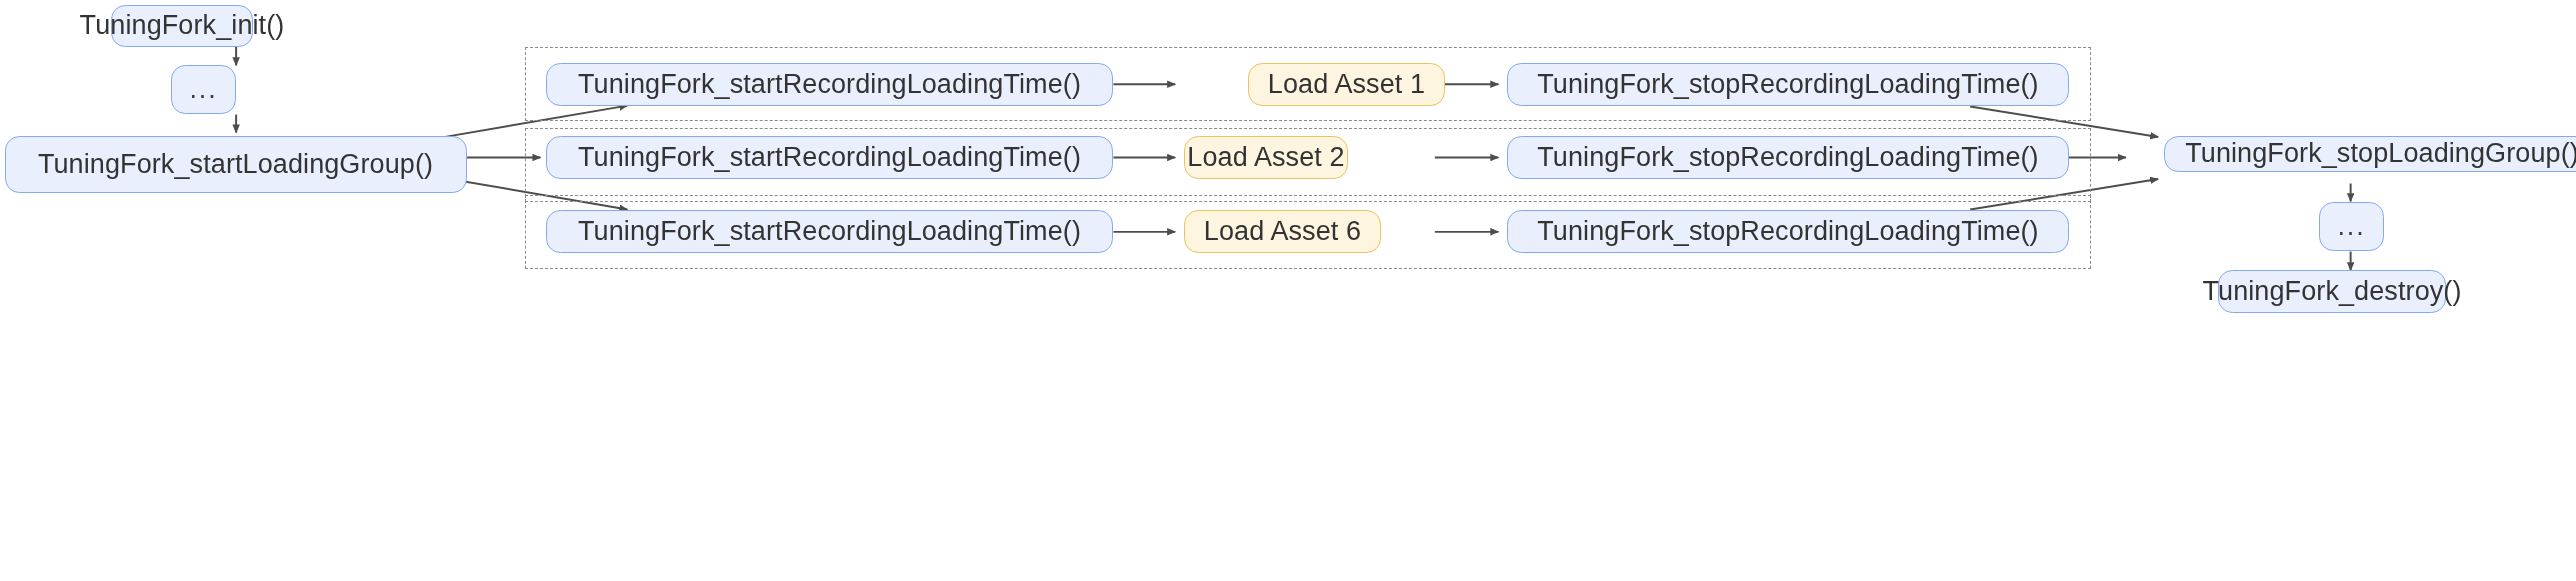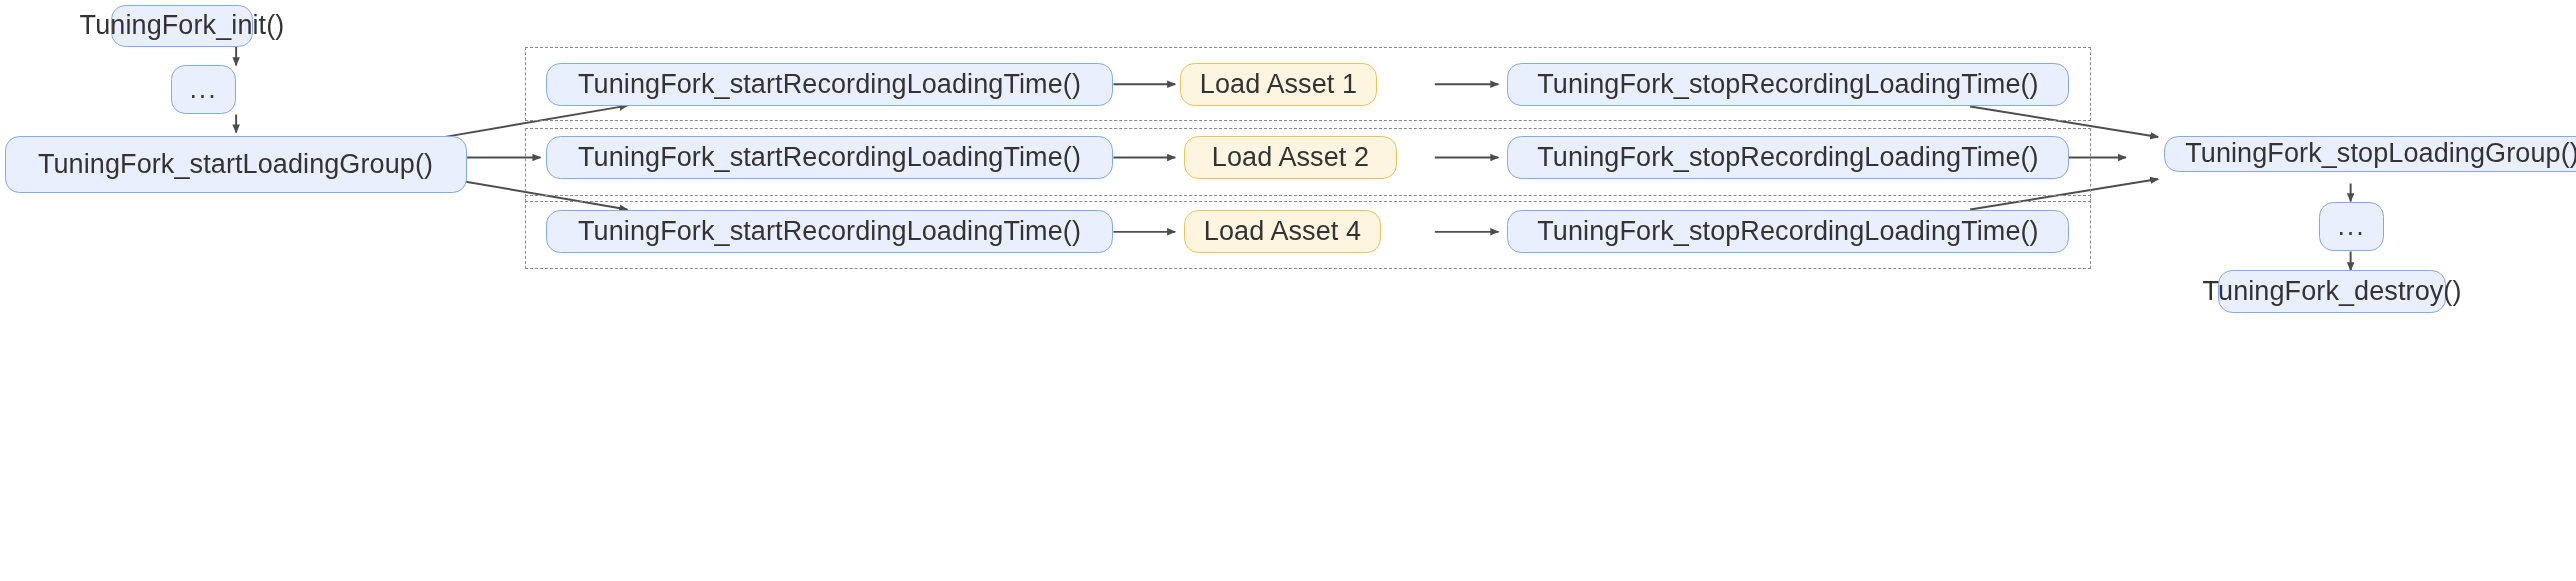--- a/index.html
+++ b/index.html
@@ -115,42 +115,42 @@
     <span>...</span>
   </div>
 
   <div class="node blue" style="left:4.5px; top:136px; width:462px; height:57px;">
     <span>TuningFork_startLoadingGroup()</span>
   </div>
 
   <div class="node blue" style="left:546px; top:63px; width:567px; height:43px;">
     <span>TuningFork_startRecordingLoadingTime()</span>
   </div>
-  <div class="node yellow" style="left:1180px; top:63px; width:197px; height:43px;">
+  <div class="node yellow" style="left:1248px; top:63px; width:197px; height:43px;">
     <span>Load Asset 1</span>
   </div>
   <div class="node blue" style="left:1507px; top:63px; width:562px; height:43px;">
     <span>TuningFork_stopRecordingLoadingTime()</span>
   </div>
 
   <div class="node blue" style="left:546px; top:136px; width:567px; height:43px;">
     <span>TuningFork_startRecordingLoadingTime()</span>
   </div>
-  <div class="node yellow" style="left:1184px; top:136px; width:213px; height:43px;">
+  <div class="node yellow" style="left:1184px; top:136px; width:164px; height:43px;">
     <span>Load Asset 2</span>
   </div>
   <div class="node blue" style="left:1507px; top:136px; width:562px; height:43px;">
     <span>TuningFork_stopRecordingLoadingTime()</span>
   </div>
 
   <div class="node blue" style="left:546px; top:210px; width:567px; height:43px;">
     <span>TuningFork_startRecordingLoadingTime()</span>
   </div>
   <div class="node yellow" style="left:1184px; top:210px; width:197px; height:43px;">
-    <span>Load Asset 4</span>
+    <span>Load Asset 6</span>
   </div>
   <div class="node blue" style="left:1507px; top:210px; width:562px; height:43px;">
     <span>TuningFork_stopRecordingLoadingTime()</span>
   </div>
 
   <div class="node blue" style="left:2135px; top:136px; width:436px; height:36px;margin-left:29px;">
     <span>TuningFork_stopLoadingGroup()</span>
   </div>
 
   <div class="node blue small-dots" style="left:2319px; top:202px; width:65px; height:49px;">

